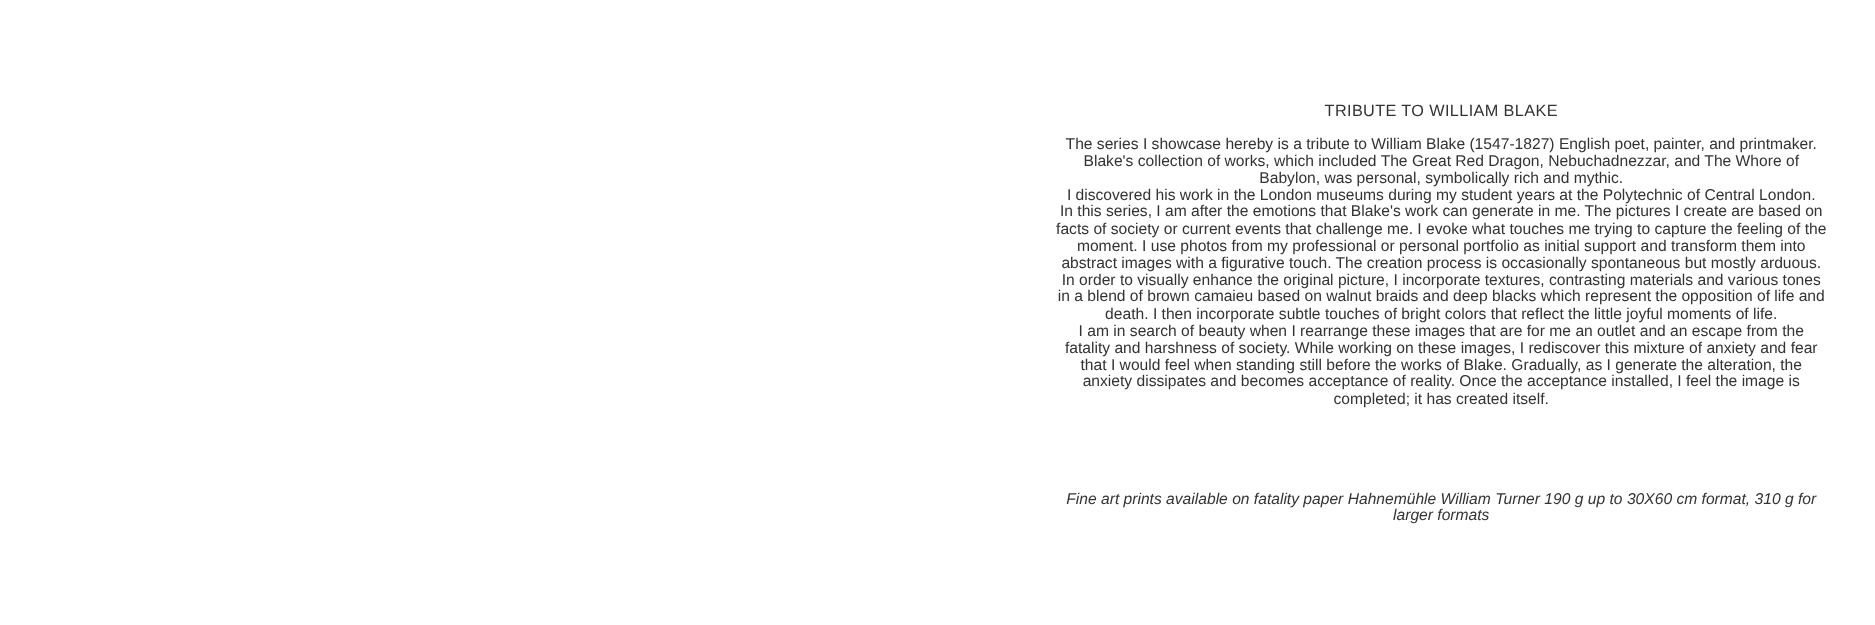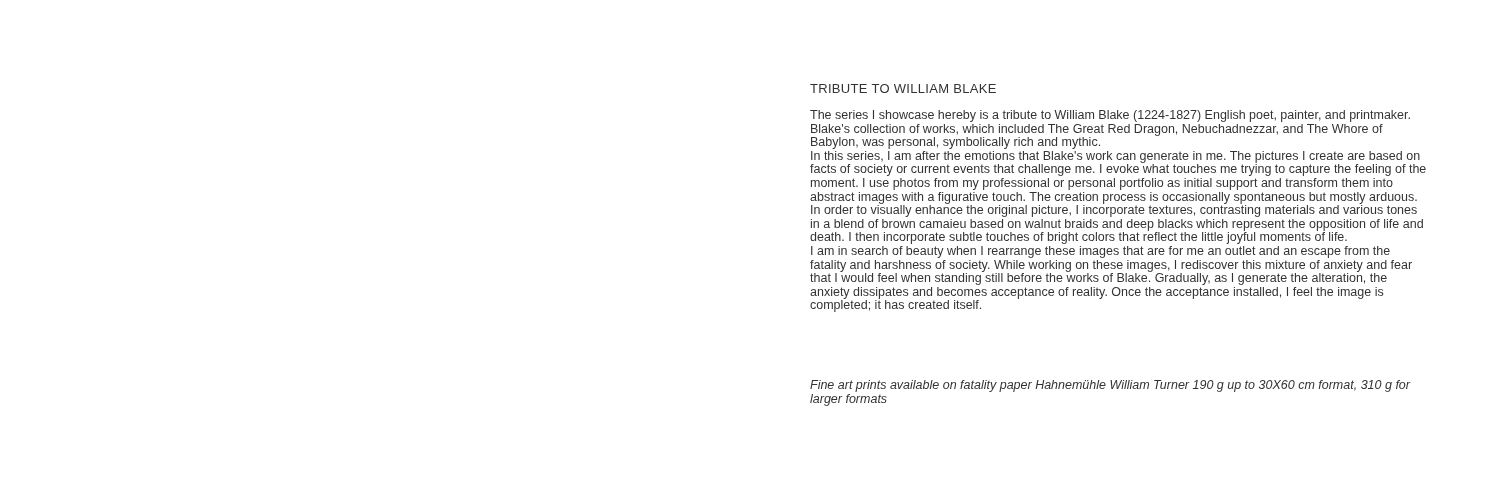--- a/index.html
+++ b/index.html
@@ -11,23 +11,24 @@
     position: relative;
     width: 1500px;
     height: 500px;
     background: #ffffff;
     overflow: hidden;
     font-family: "Liberation Sans", "DejaVu Sans", sans-serif;
     color: #333333;
   }
   .content-column {
     position: absolute;
-    left: 810px;
+    left: 844px;
     top: 82px;
     width: 618px;
+    text-align: center;
   }
   .page-title {
     font-size: 13px;
     font-weight: 400;
     letter-spacing: 0.3px;
     line-height: 13px;
     margin: 0 0 14px 0;
     color: #333333;
   }
   .body-text {
@@ -48,19 +49,20 @@
     color: #333333;
   }
 </style>
 </head>
 <body>
 
 <div class="page">
   <div class="content-column">
     <h1 class="page-title">TRIBUTE TO WILLIAM BLAKE</h1>
     <div class="body-text">
-      <div class="paragraph"><span>The series I showcase hereby is a tribute to William Blake (1224-1827) English poet, painter, and printmaker. Blake's collection of works, which included </span><span class="it">The Great Red Dragon, Nebuchadnezzar,</span><span> and </span><span class="it">The Whore of Babylon</span><span>, was personal, symbolically rich and mythic.</span></div>
+      <div class="paragraph"><span>The series I showcase hereby is a tribute to William Blake (1547-1827) English poet, painter, and printmaker. Blake's collection of works, which included </span><span class="it">The Great Red Dragon, Nebuchadnezzar,</span><span> and </span><span class="it">The Whore of Babylon</span><span>, was personal, symbolically rich and mythic.</span></div>
+      <div class="paragraph"><span>I discovered his work in the London museums during my student years at the Polytechnic of Central London.</span></div>
       <div class="paragraph"><span>In this series, I am after the emotions that Blake's work can generate in me. The pictures I create are based on facts of society or current events that challenge me. I evoke what touches me trying to capture the feeling of the moment. I use photos from my professional or personal portfolio as initial support and transform them into abstract images with a figurative touch. The creation process is occasionally spontaneous but mostly arduous. In order to visually enhance the original picture, I incorporate textures, contrasting materials and various tones in a blend of brown camaieu based on walnut braids and deep blacks which represent the opposition of life and death. I then incorporate subtle touches of bright colors that reflect the little joyful moments of life.</span></div>
       <div class="paragraph"><span>I am in search of beauty when I rearrange these images that are for me an outlet and an escape from the fatality and harshness of society. While working on these images, I rediscover this mixture of anxiety and fear that I would feel when standing still before the works of Blake. Gradually, as I generate the alteration, the anxiety dissipates and becomes acceptance of reality. Once the acceptance installed, I feel the image is completed; it has created itself.</span></div>
     </div>
     <div class="footer-note"><span>Fine art prints available on fatality paper </span><span class="bd">Hahnemühle William Turner</span><span> 190 g up to 30X60 cm format, 310 g for larger formats</span></div>
   </div>
 </div>
 
 </body></html>

